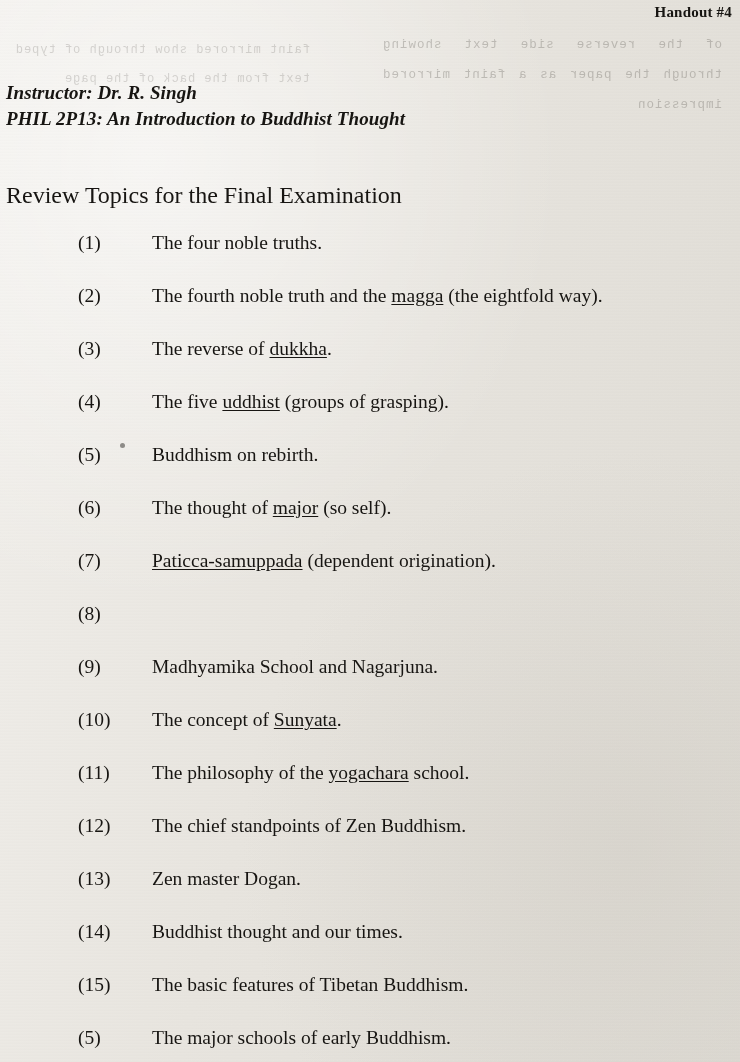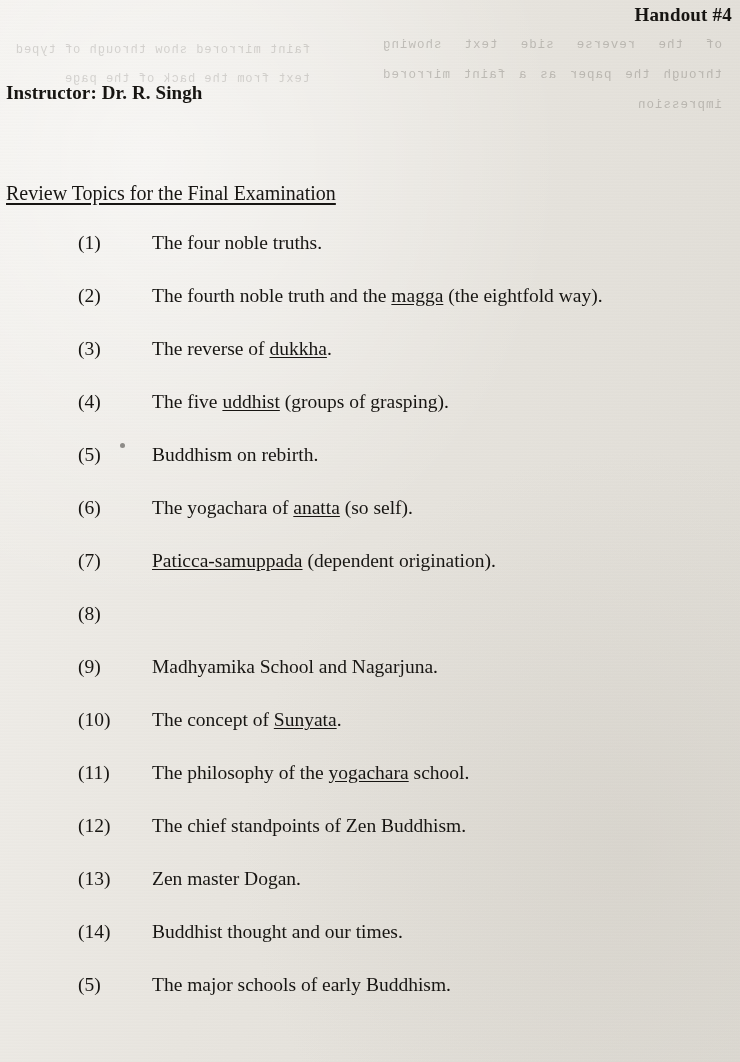--- a/index.html
+++ b/index.html
@@ -71,41 +71,41 @@
     position: relative;
     z-index: 3;
     padding: 0;
   }
 
   .handout-label {
     position: absolute;
     top: 4px;
     right: 8px;
     font-weight: bold;
-    font-size: 19px;
+    font-size: 15px;
     letter-spacing: .2px;
     margin-left: 15px;
   }
 
   .meta {
     position: absolute;
     top: 80px;
     left: 6px;
     font-weight: bold;
     font-size: 19px;
     line-height: 26px;
     letter-spacing: .1px;
+    font-style: italic;
   }
 
   .section-title {
     position: absolute;
     top: 182px;
     left: 6px;
-    font-size: 20px;
-    text-decoration: underline;
+    font-size: 24px;
     text-underline-offset: 3px;
   }
 
   .topics {
     position: absolute;
     top: 232px;
     left: 0;
     width: 740px;
   }
   .topic {
@@ -144,20 +144,21 @@
 
 <div class="bleed-left">faint mirrored show through of typed text from the back of the page</div>
 <div class="bleed">of the reverse side text showing through the paper as a faint mirrored impression</div>
 
 <div class="content">
 
   <div class="handout-label">Handout #4</div>
 
   <div class="meta">
     <div class="line">Instructor:  Dr. R. Singh</div>
+    <div class="line">PHIL 2P13:  An Introduction to Buddhist Thought</div>
   </div>
 
   <div class="section-title">Review Topics for the Final Examination</div>
 
   <div class="topics">
       <div class="topic">
         <span class="num">(1)</span>
         <span class="txt"><span>The four noble truths.</span></span>
       </div>
       <div class="topic">
@@ -171,21 +172,21 @@
       <div class="topic">
         <span class="num">(4)</span>
         <span class="txt"><span>The five </span><u class="term">uddhist</u><span> (groups of grasping).</span></span>
       </div>
       <div class="topic">
         <span class="num">(5)</span>
         <span class="txt"><span>Buddhism on rebirth.</span></span>
       </div>
       <div class="topic">
         <span class="num">(6)</span>
-        <span class="txt"><span>The yogachara of </span><u class="term">anatta</u><span> (so self).</span></span>
+        <span class="txt"><span>The thought of </span><u class="term">major</u><span> (so self).</span></span>
       </div>
       <div class="topic">
         <span class="num">(7)</span>
         <span class="txt"><u class="term">Paticca-samuppada</u><span> (dependent origination).</span></span>
       </div>
       <div class="topic">
         <span class="num">(8)</span>
       </div>
       <div class="topic">
         <span class="num">(9)</span>
@@ -205,19 +206,23 @@
       </div>
       <div class="topic">
         <span class="num">(13)</span>
         <span class="txt"><span>Zen master Dogan.</span></span>
       </div>
       <div class="topic">
         <span class="num">(14)</span>
         <span class="txt"><span>Buddhist thought and our times.</span></span>
       </div>
       <div class="topic">
+        <span class="num">(15)</span>
+        <span class="txt"><span>The basic features of Tibetan Buddhism.</span></span>
+      </div>
+      <div class="topic">
         <span class="num">(5)</span>
         <span class="txt"><span>The major schools of early Buddhism.</span></span>
       </div>
     </div>
 
   <div class="smudge1"></div>
 </div>
 
 </body></html>

